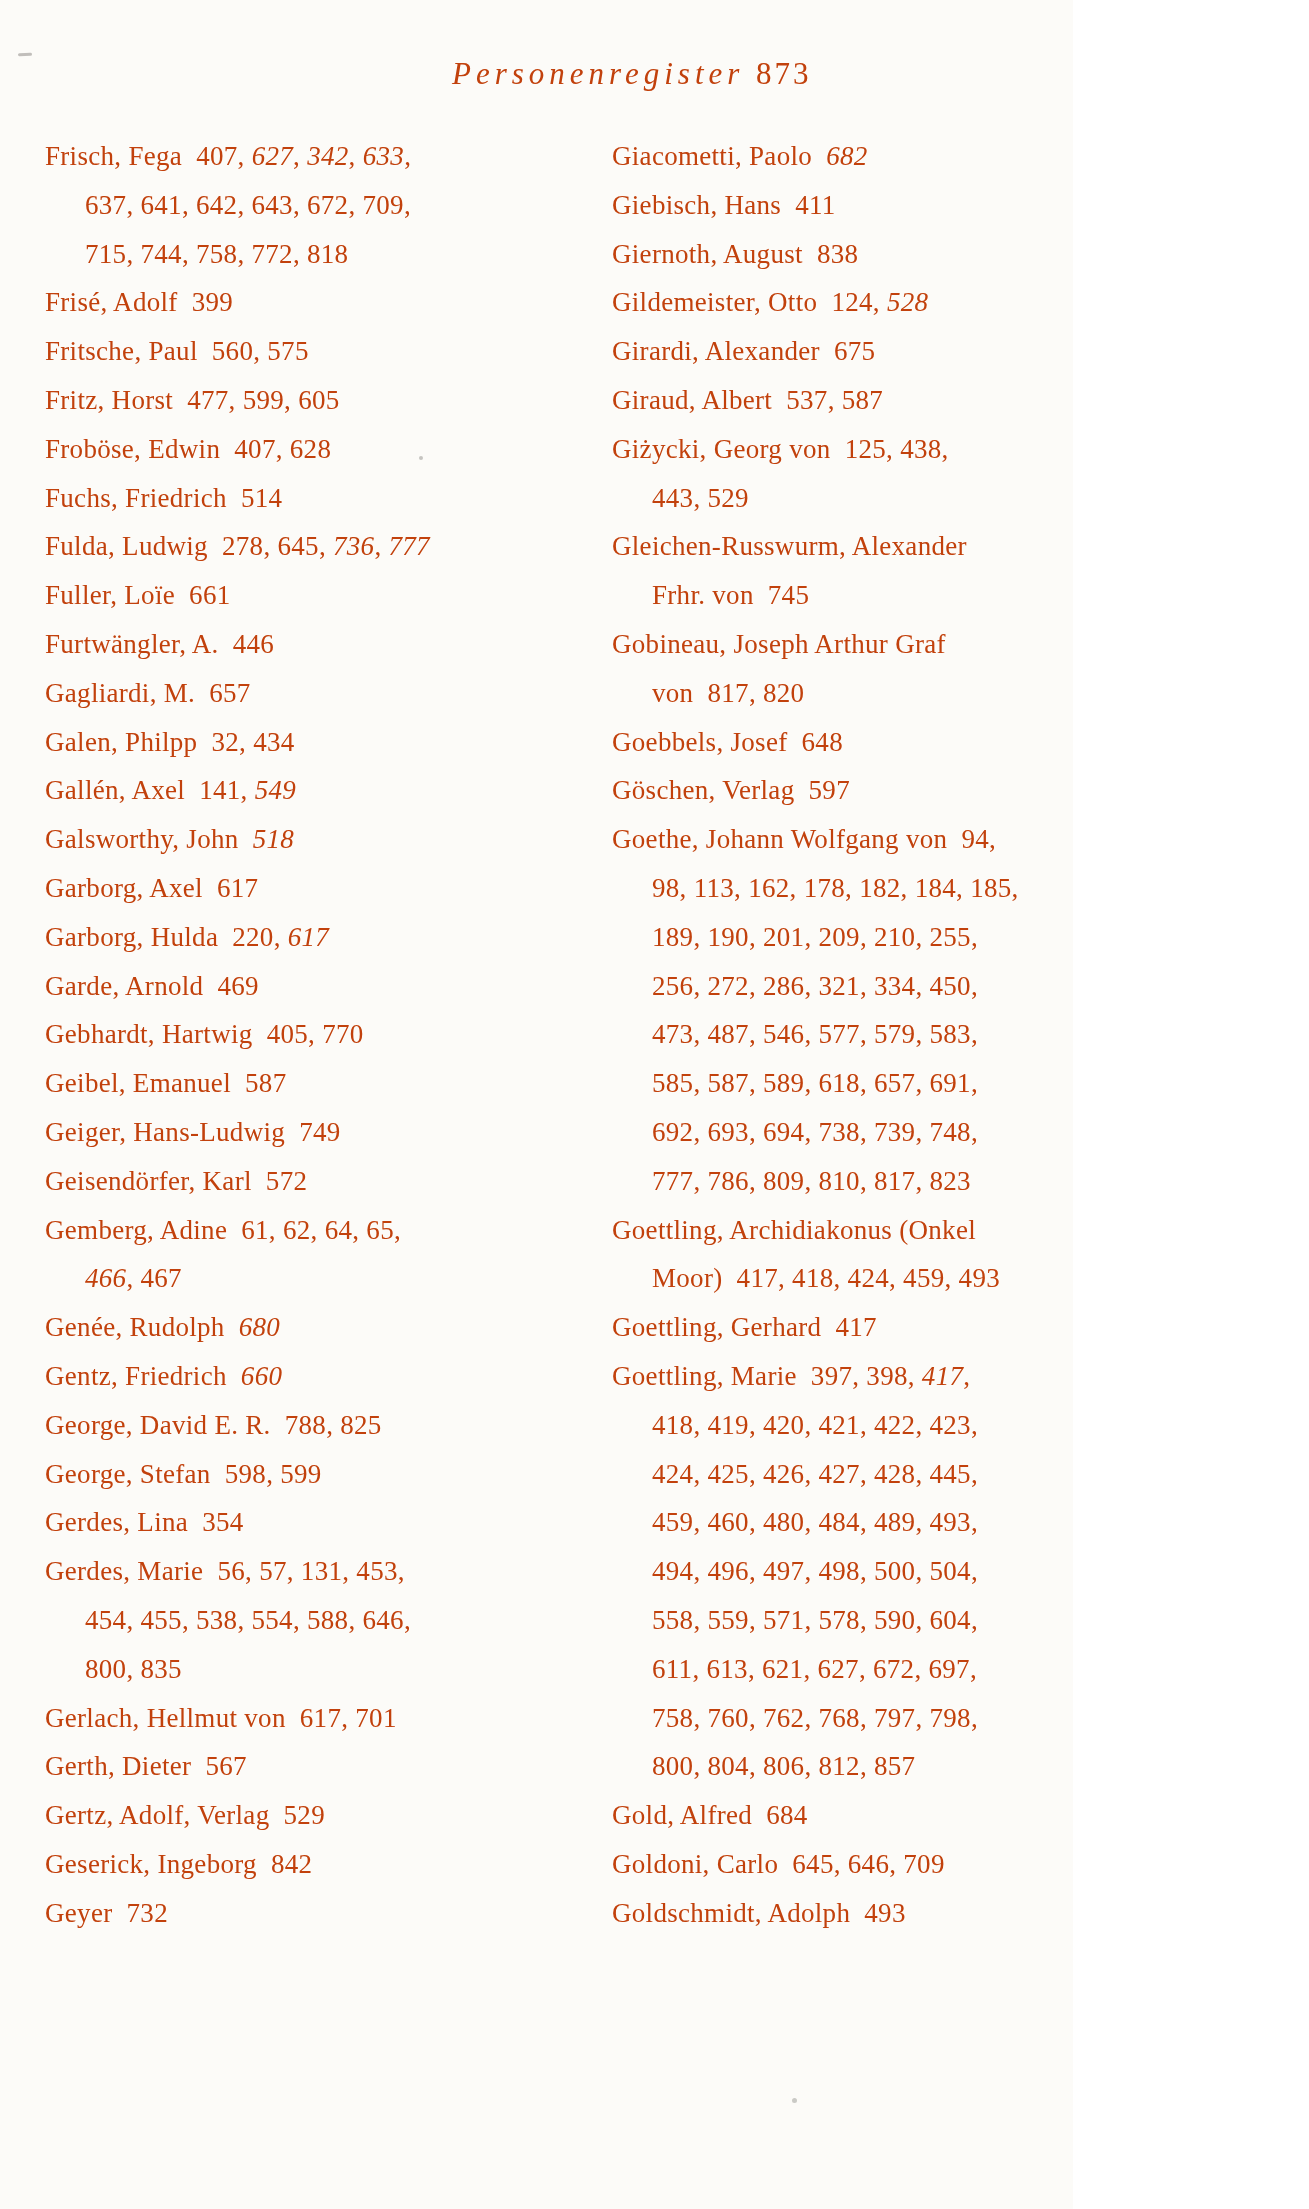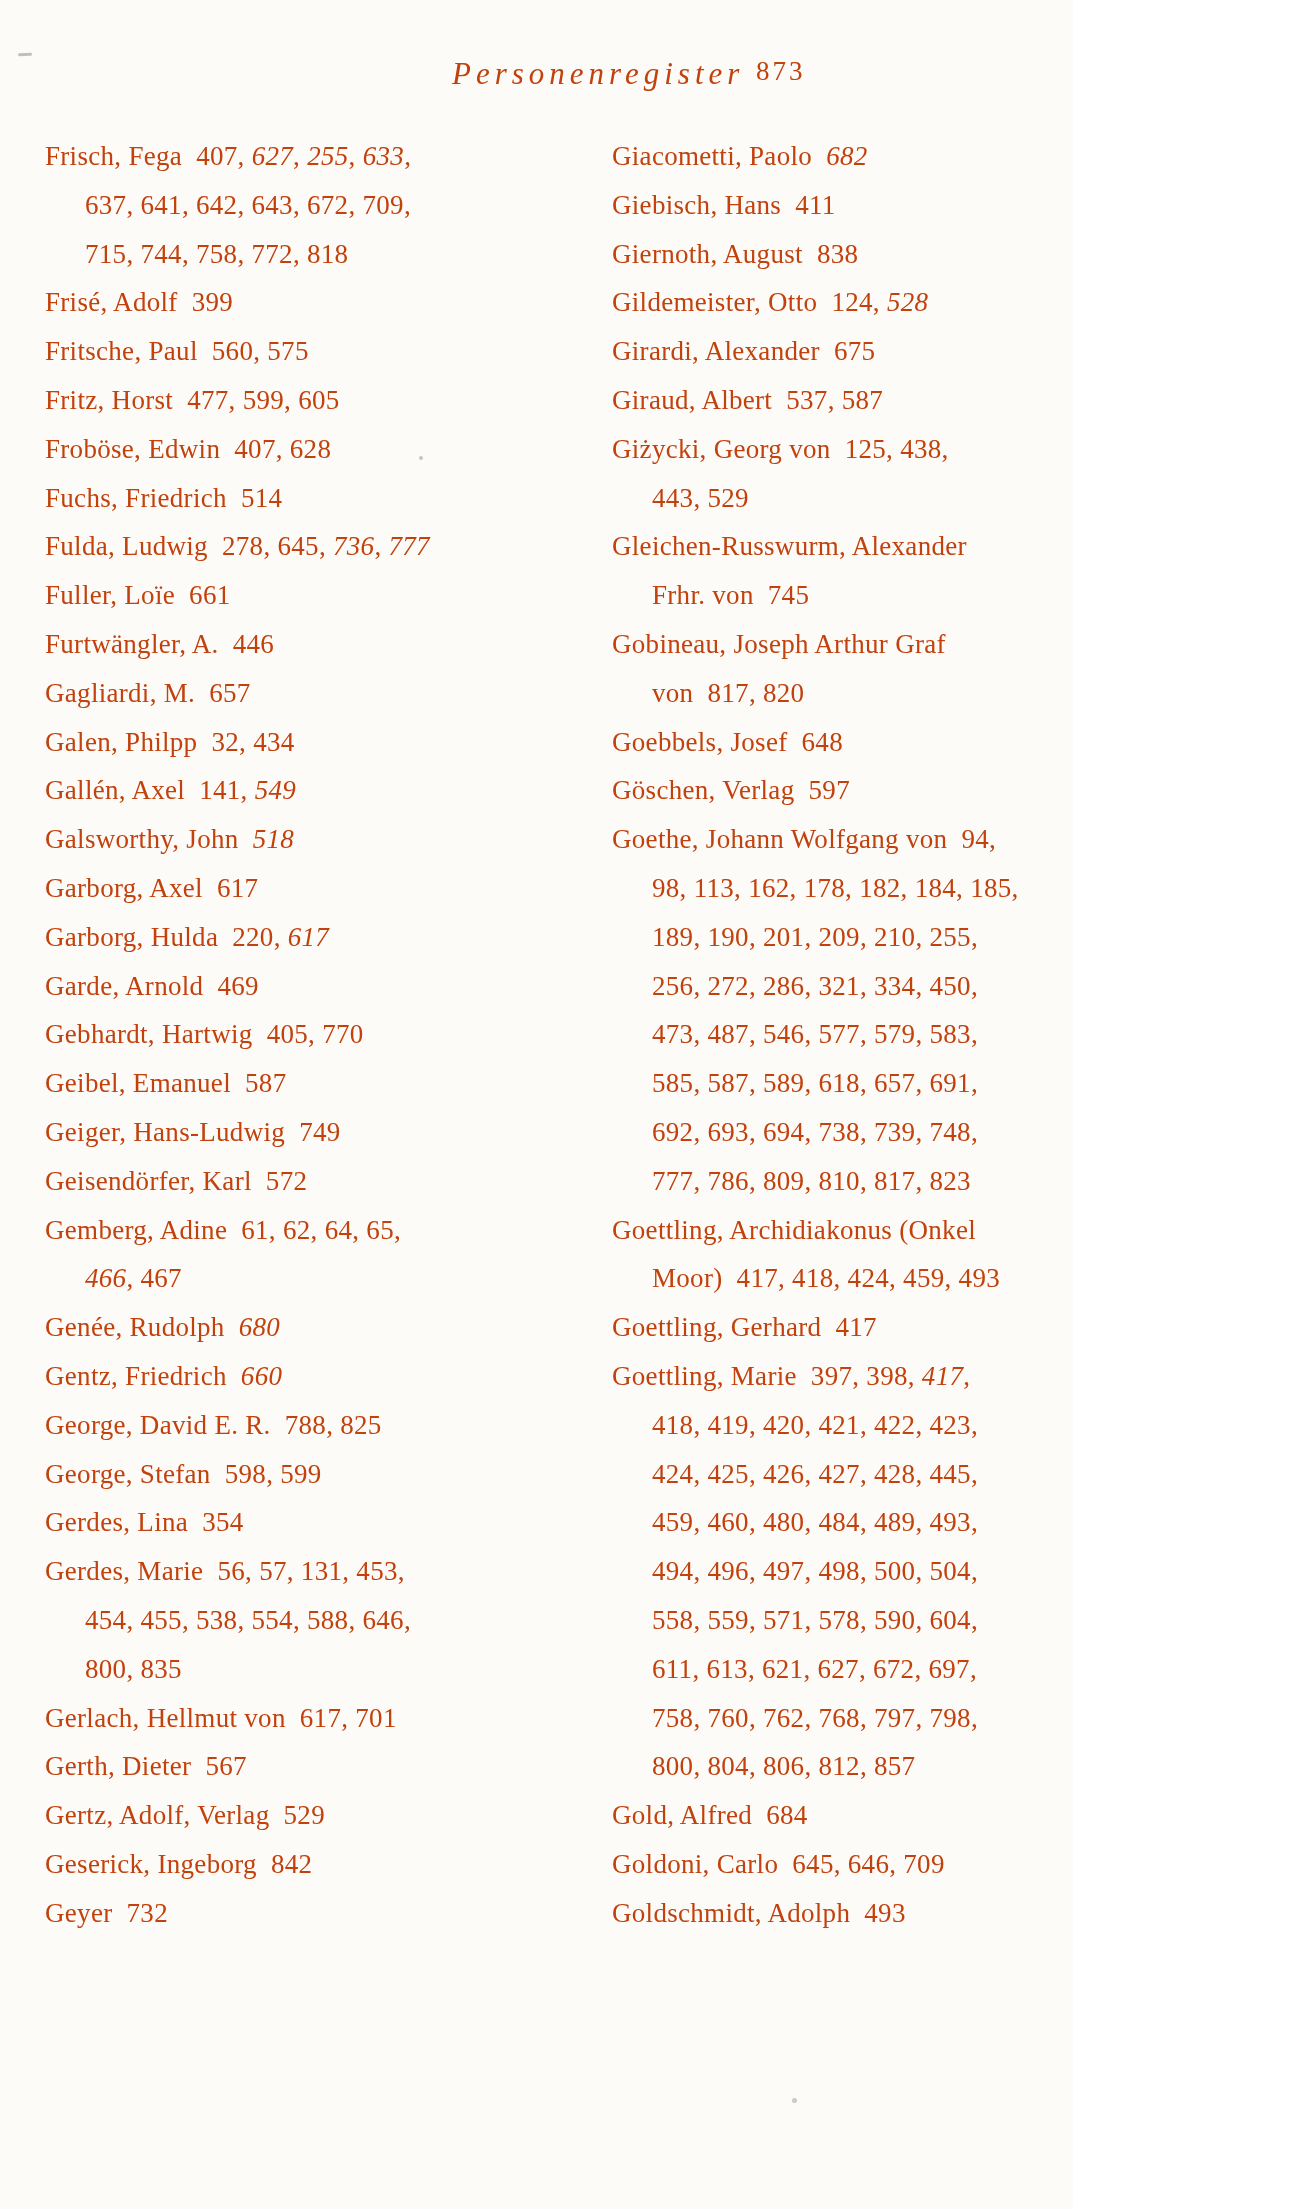--- a/index.html
+++ b/index.html
@@ -14,21 +14,21 @@
   .running-head{
     position:absolute;top:56px;left:0;width:100%;height:50px;
   }
   .head-title{
     position:absolute;left:452px;top:0;
     font-style:italic;font-size:31px;letter-spacing:5px;
     white-space:pre;
   }
   .head-pagenum{
     position:absolute;left:756px;top:0;
-    font-size:27px;letter-spacing:3px;
+    font-size:31px;letter-spacing:3px;
     white-space:pre;
   }
   .col{
     position:absolute;top:132px;
     font-size:27px;line-height:48.8px;
   }
   .col-left{left:45px;width:560px;}
   .col-right{left:612px;width:690px;}
   .entry{margin:0;}
   .line{white-space:pre;letter-spacing:0.3px;}
@@ -48,21 +48,21 @@
   <div class="speck speck-dot-mid"></div>
   <div class="speck speck-dot-bottom"></div>
 
   <div class="running-head">
     <span class="head-title">Personenregister</span>
     <span class="head-pagenum">873</span>
   </div>
 
   <div class="col col-left" id="col-left">
       <div class="entry">
-        <div class="line">Frisch, Fega  407, <span class="it">627</span>, <span class="it">255</span>, <span class="it">633</span>,</div>
+        <div class="line">Frisch, Fega  407, <span class="it">627</span>, <span class="it">342</span>, <span class="it">633</span>,</div>
         <div class="line cont">637, 641, 642, 643, 672, 709,</div>
         <div class="line cont">715, 744, 758, 772, 818</div>
       </div>
       <div class="entry">
         <div class="line">Frisé, Adolf  399</div>
       </div>
       <div class="entry">
         <div class="line">Fritsche, Paul  560, 575</div>
       </div>
       <div class="entry">

